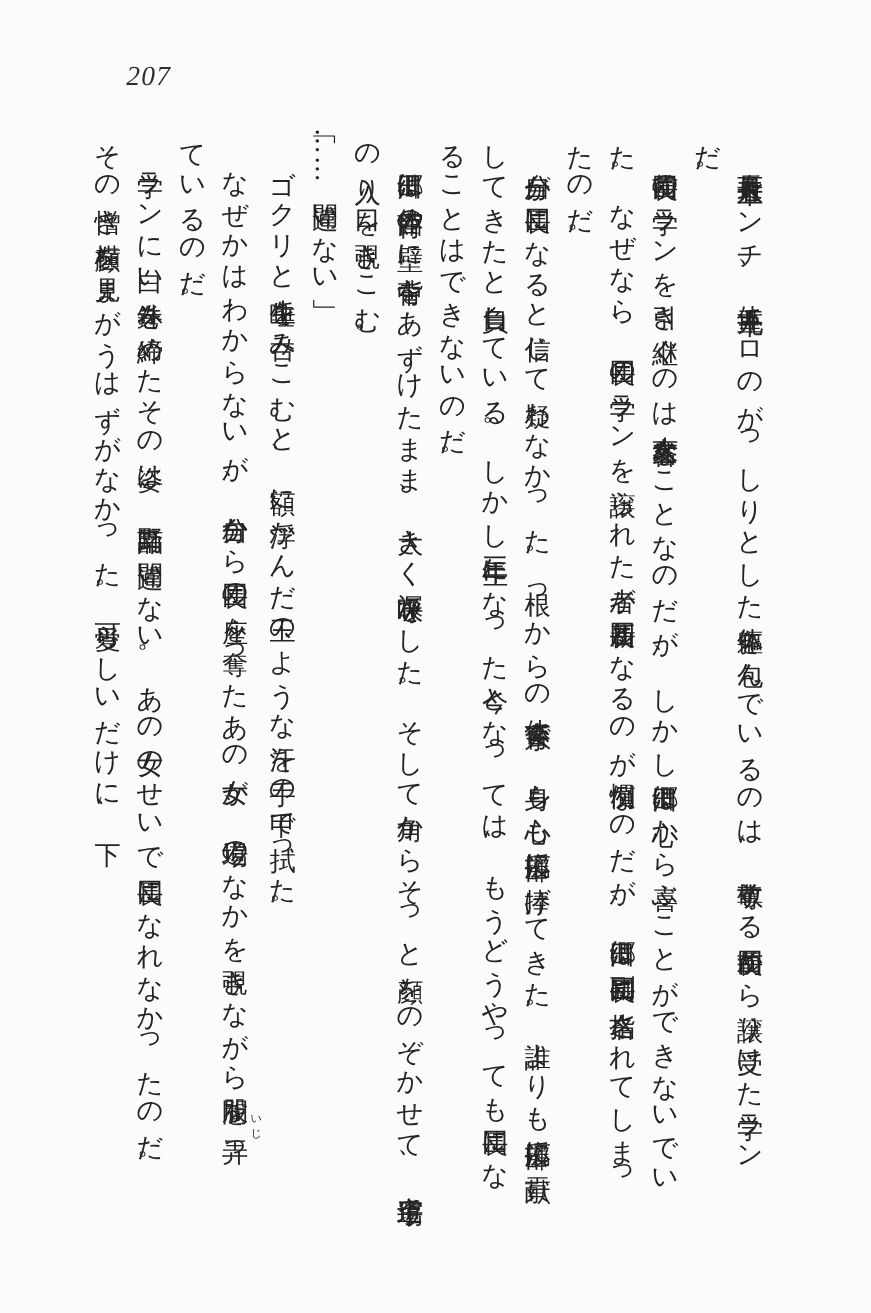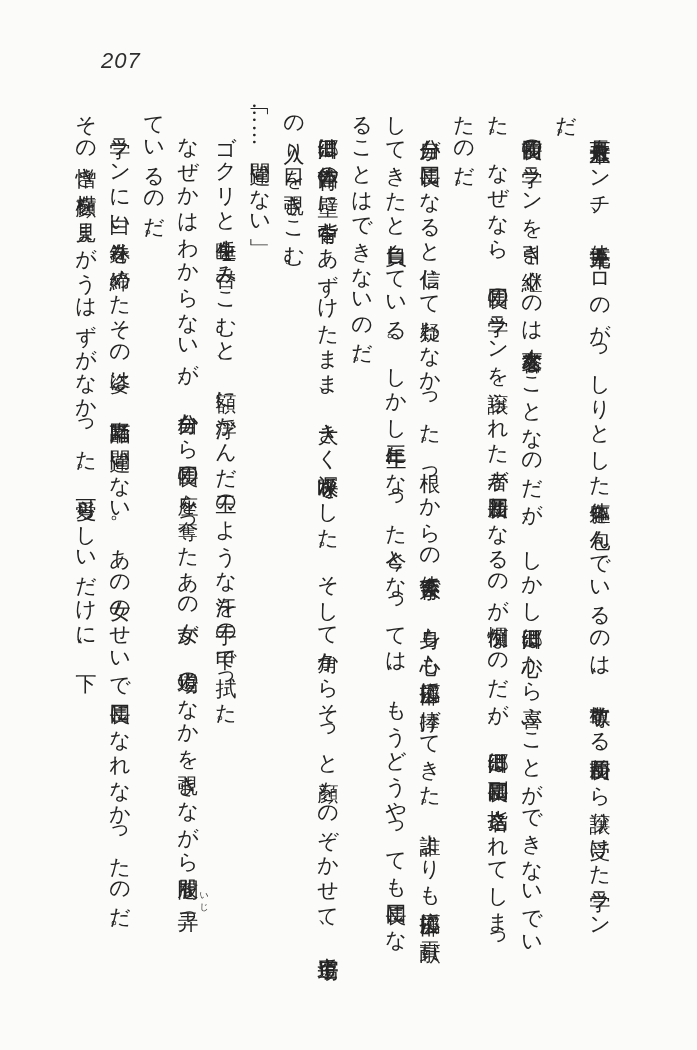--- a/index.html
+++ b/index.html
@@ -14,21 +14,21 @@
     overflow: hidden;
   }
   .page {
     position: absolute;
     inset: 0;
   }
   .page-number {
     position: absolute;
     top: 48px;
     left: 101px;
-    font-family: Liberation Sans, sans-serif;
+    font-family: Liberation Serif, serif;
     font-style: italic;
     font-size: 22px;
     letter-spacing: 1px;
     color: #2e2e2e;
   }
   .text-block {
     position: absolute;
     top: 101px;
     right: 80px;
     height: 848px;

